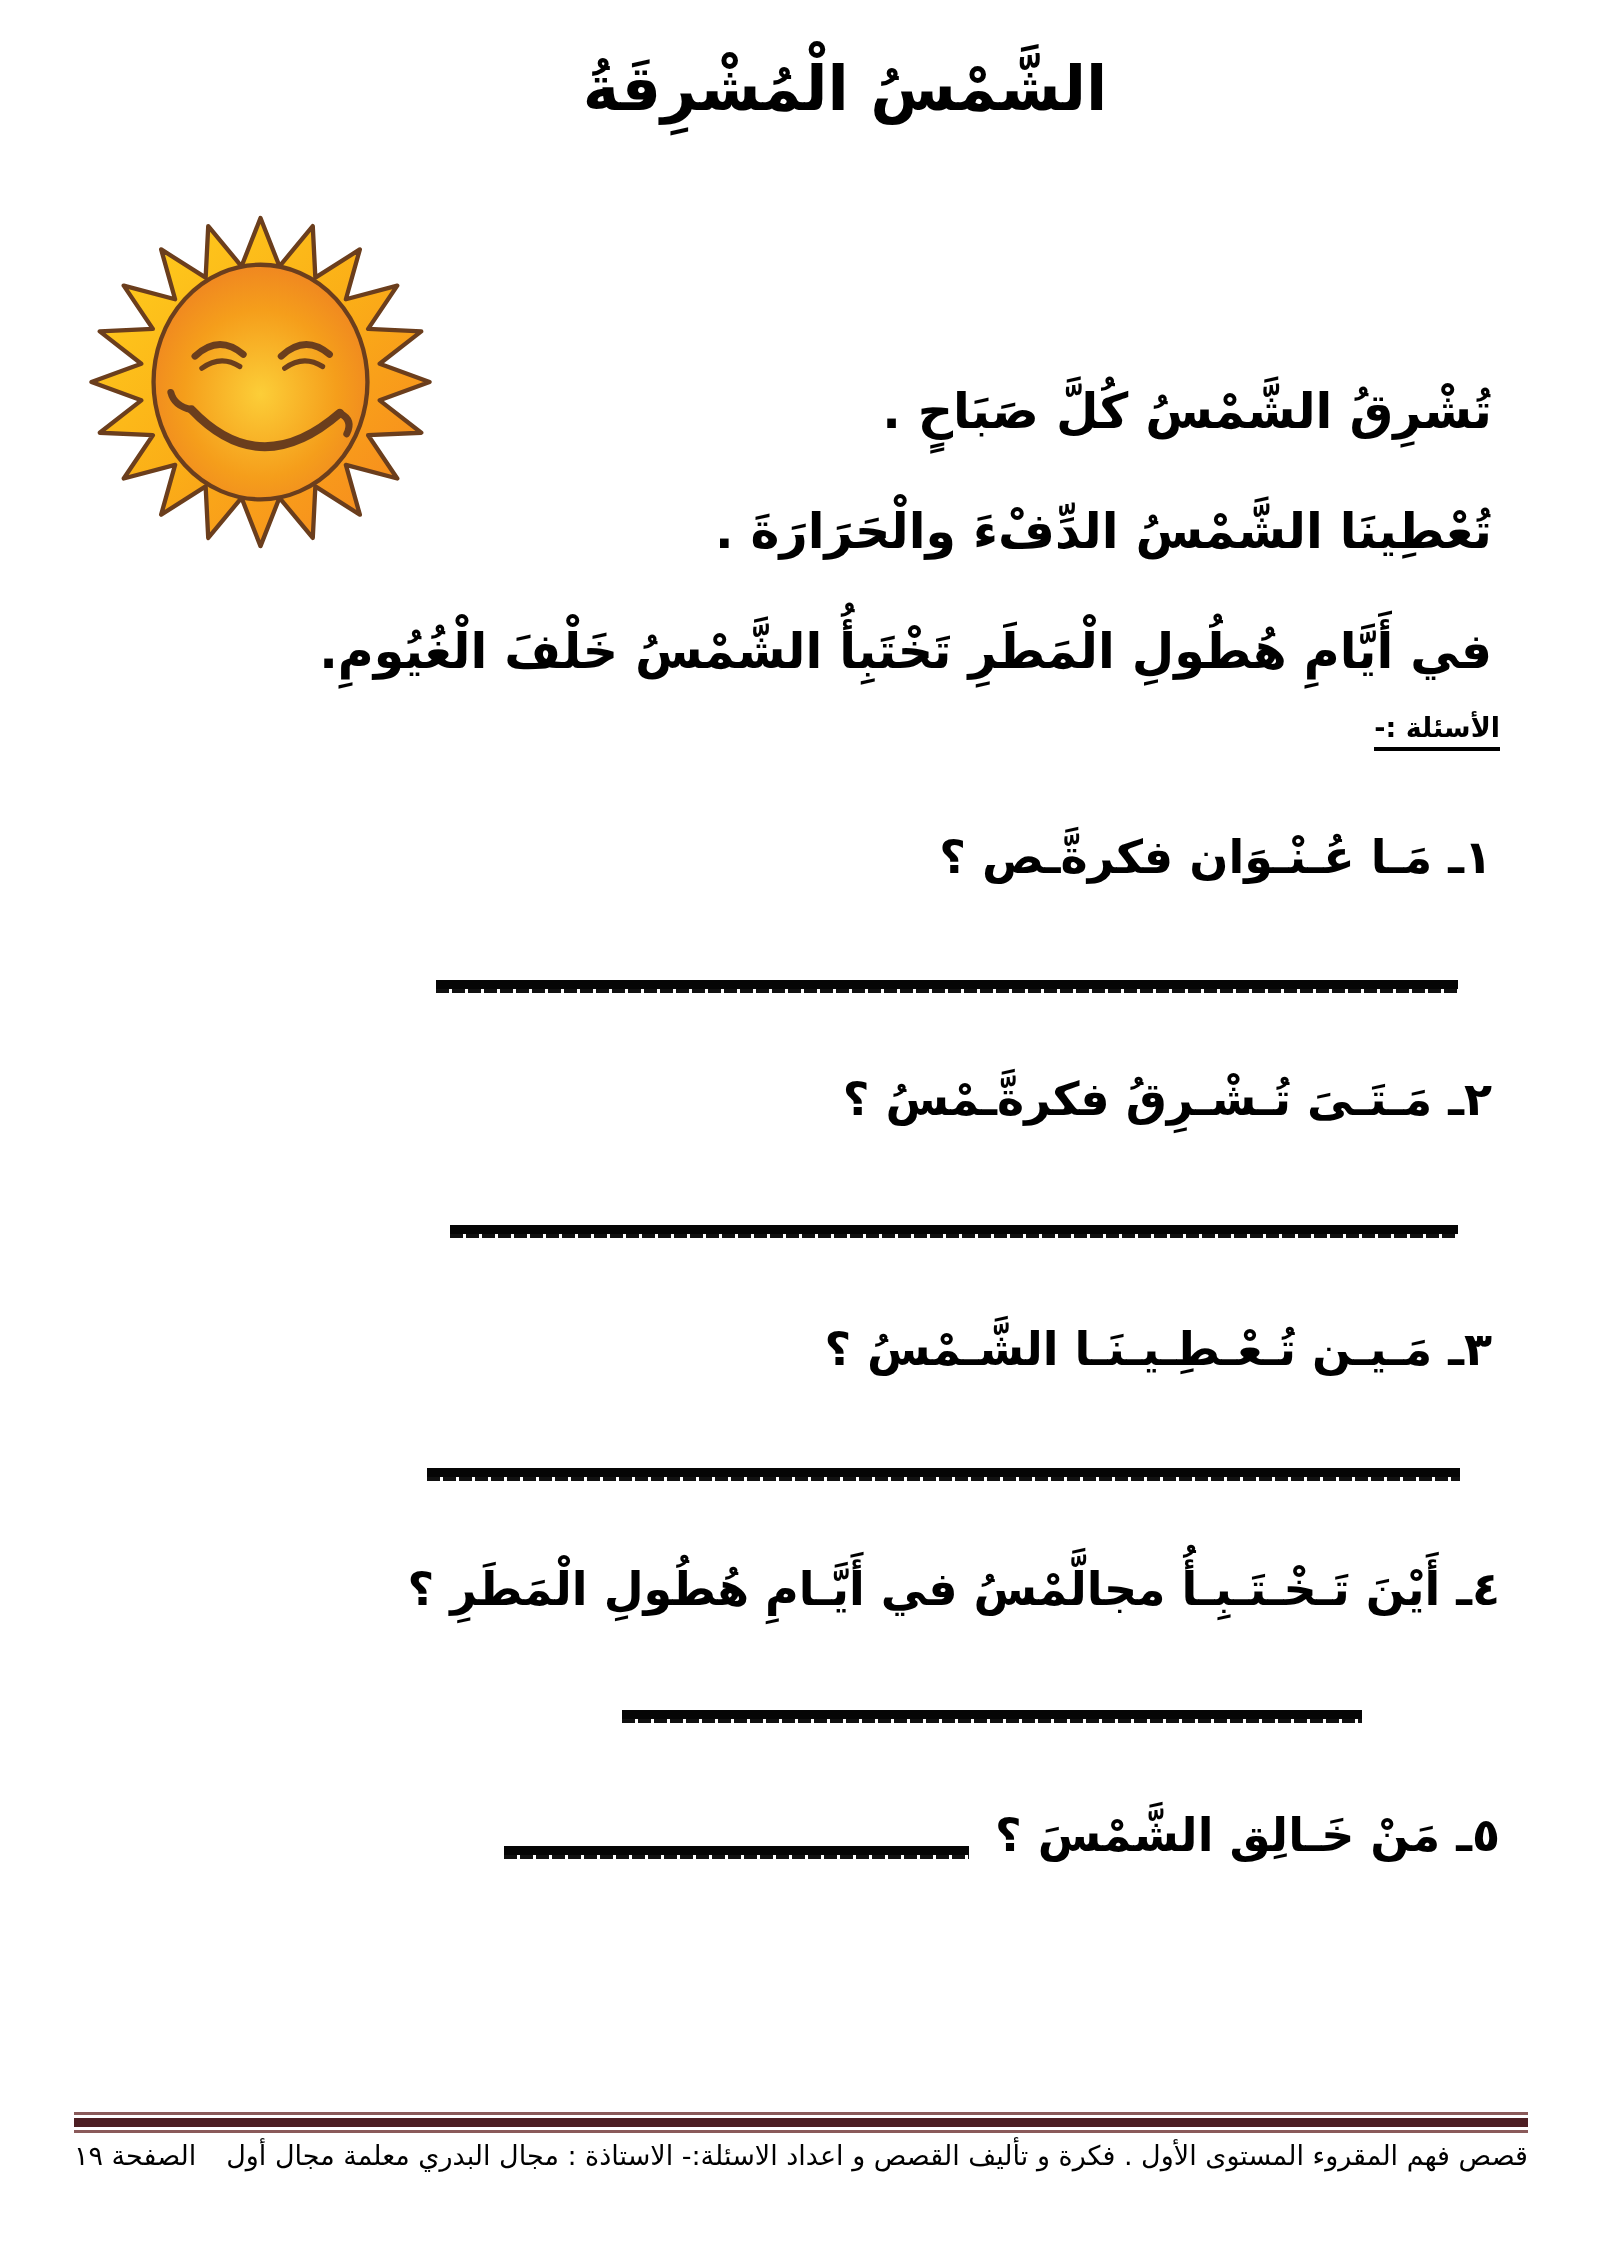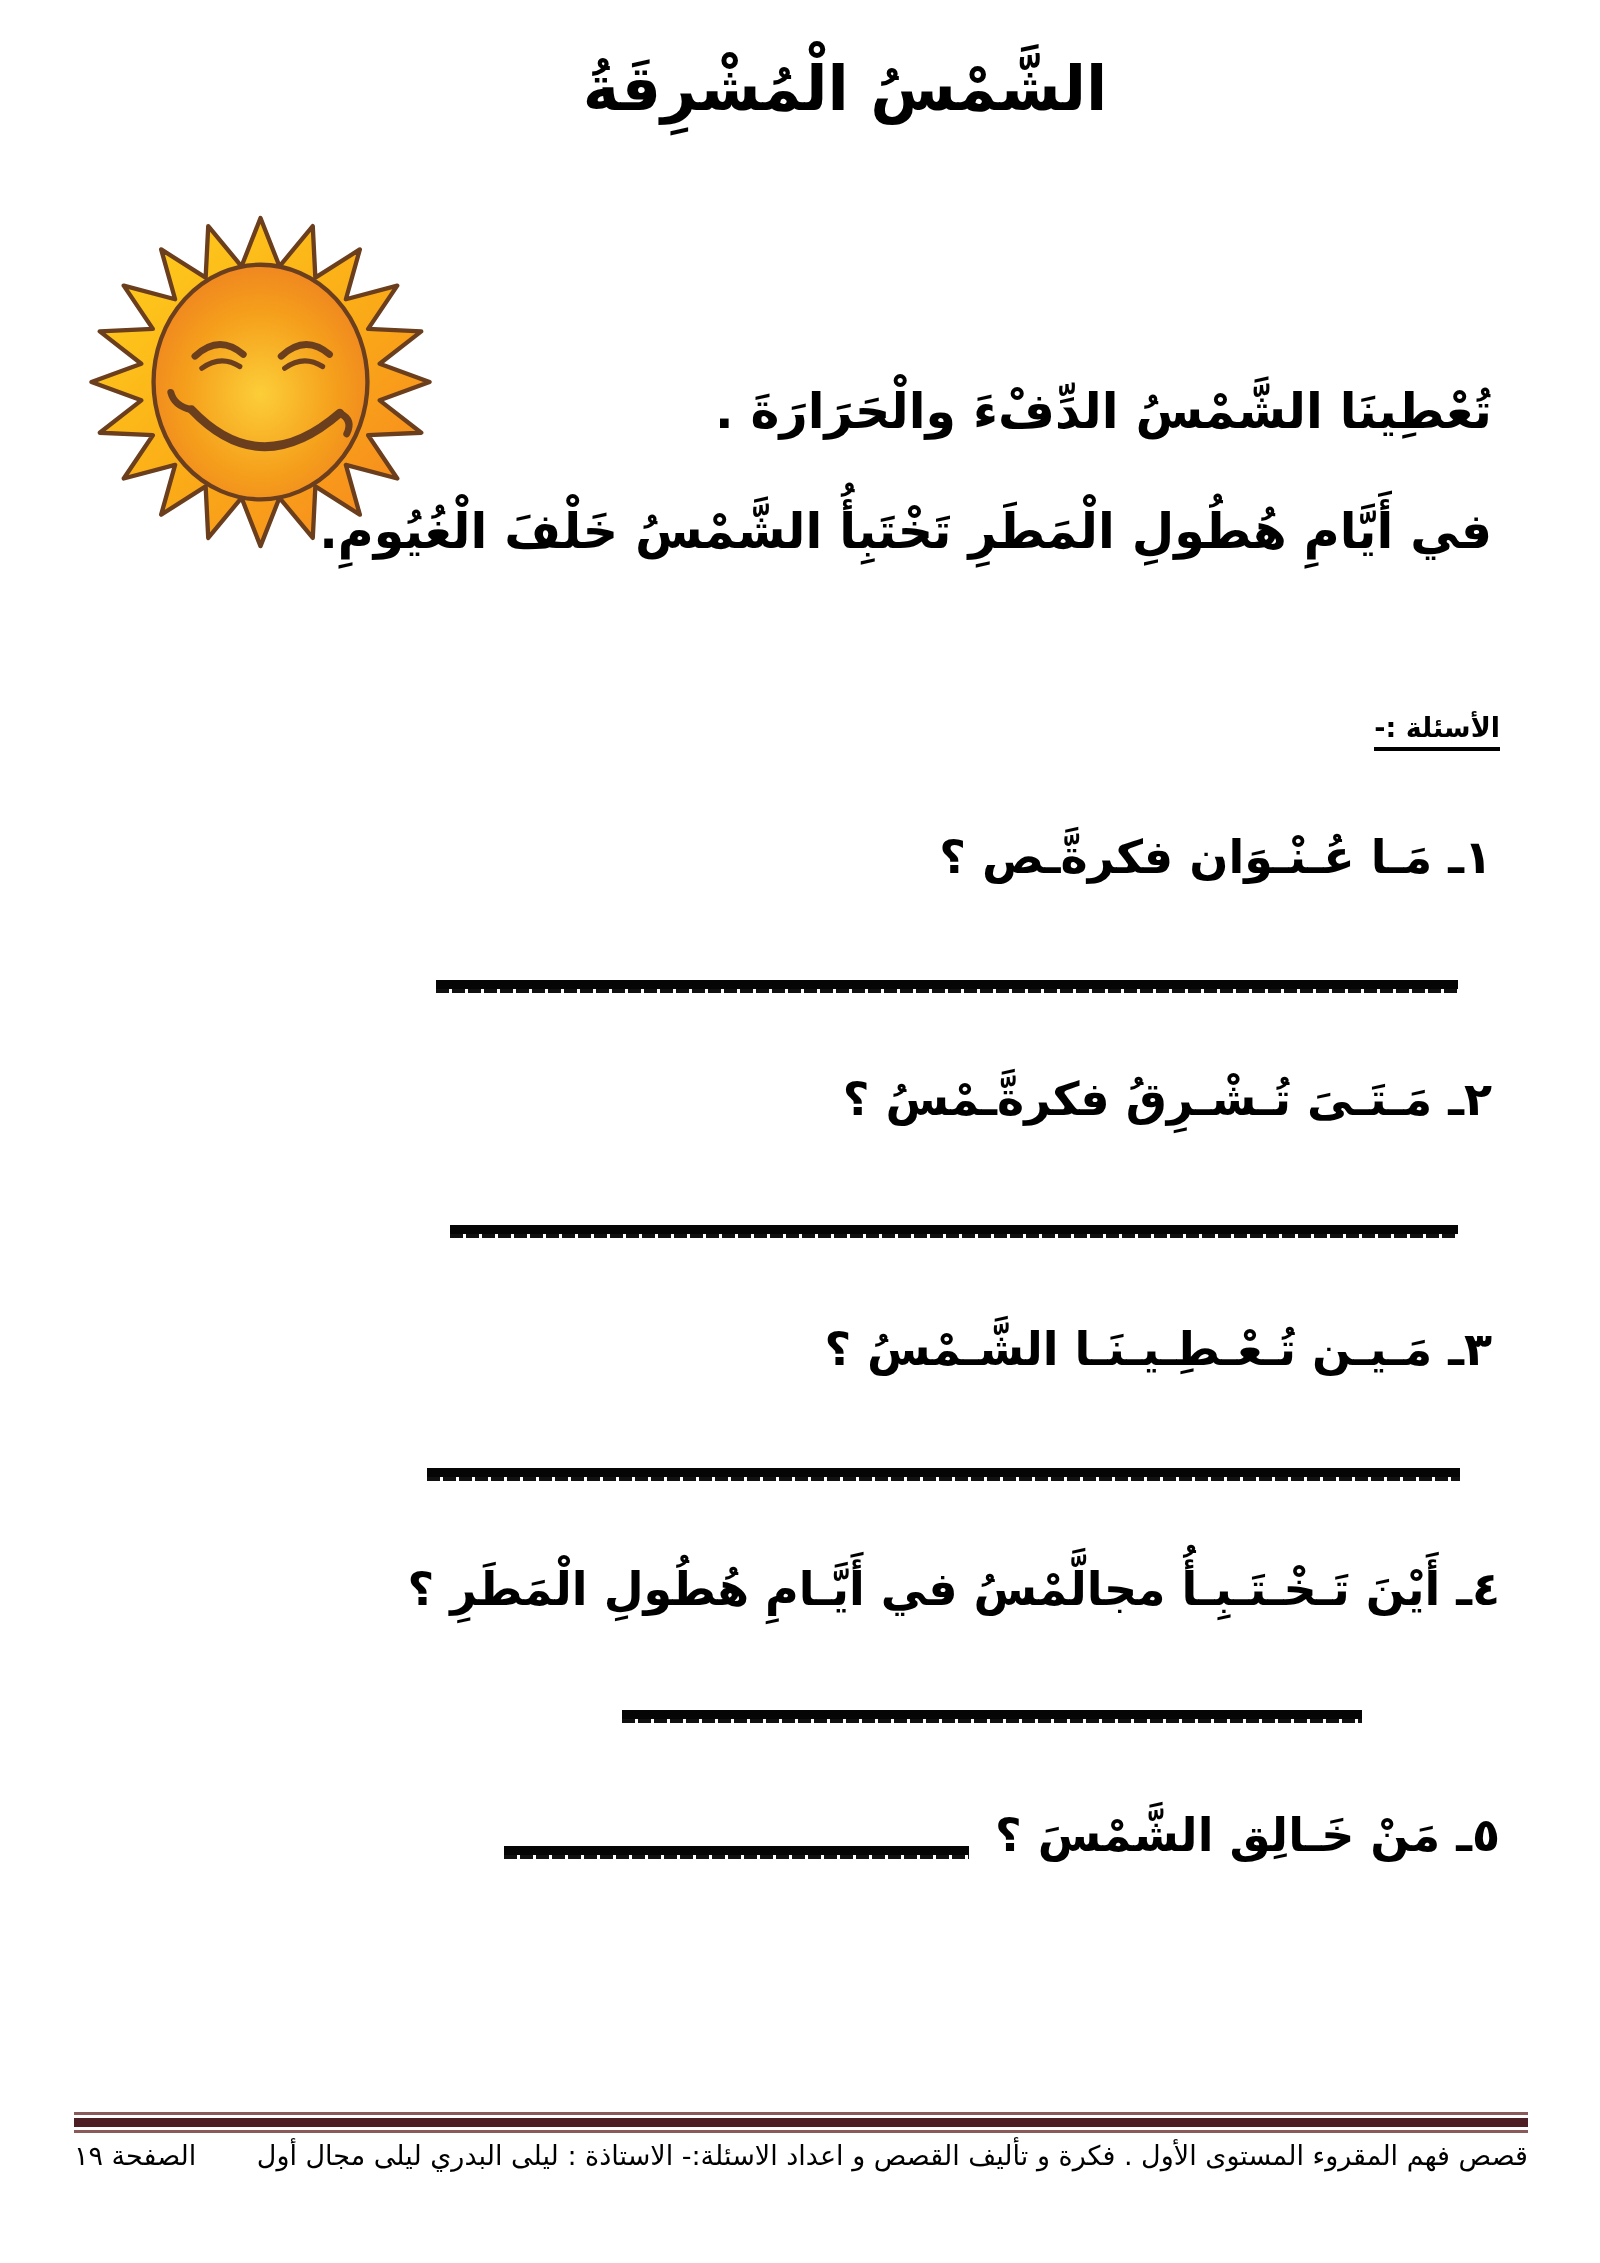--- a/index.html
+++ b/index.html
@@ -126,20 +126,21 @@
       <path d="M66,110 Q77,102 88,109" fill="none" stroke="#6B3E1D" stroke-width="3" stroke-linecap="round"></path>
       <path d="M112,103 Q126,90 140,102" fill="none" stroke="#6B3E1D" stroke-width="4" stroke-linecap="round"></path>
       <path d="M114,110 Q125,102 136,109" fill="none" stroke="#6B3E1D" stroke-width="3" stroke-linecap="round"></path>
       <path d="M60,134 q-10,-2 -12,-10" fill="none" stroke="#6B3E1D" stroke-width="4" stroke-linecap="round"></path>
       <path d="M60,134 Q100,176 146,136" fill="none" stroke="#6B3E1D" stroke-width="5" stroke-linecap="round"></path>
       <path d="M146,136 q8,4 4,12" fill="none" stroke="#6B3E1D" stroke-width="4" stroke-linecap="round"></path>
     </svg>
   </div>
 
   <div class="story">
+    <div>تُشْرِقُ الشَّمْسُ كُلَّ صَبَاحٍ .</div>
     <div>تُعْطِينَا الشَّمْسُ الدِّفْءَ والْحَرَارَةَ .</div>
     <div>في أَيَّامِ هُطُولِ الْمَطَرِ تَخْتَبِأُ الشَّمْسُ خَلْفَ الْغُيُومِ.</div>
   </div>
 
   <div class="q-header">الأسئلة :-</div>
 
   <div class="question q1">١ـ  مَـا عُـنْـوَان فكرةَّـص ؟</div>
   <div class="answer-line a1">
       <div class="bar"></div>
       <div class="ticks"></div>
@@ -173,17 +174,17 @@
 
   <div class="footer-rule">
     <div class="r1"></div>
       <div class="gap"></div>
       <div class="r2"></div>
       <div class="gap"></div>
       <div class="r1"></div>
   </div>
 
   <div class="footer-text">
-    <span>قصص فهم المقروء المستوى الأول . فكرة و تأليف القصص و اعداد الاسئلة:- الاستاذة : ليلى البدري ليلى مجال أول</span>
+    <span>قصص فهم المقروء المستوى الأول . فكرة و تأليف القصص و اعداد الاسئلة:- الاستاذة : مجال البدري معلمة مجال أول</span>
     <span>الصفحة ١٩</span>
   </div>
 
 </div>
 
 </body></html>

